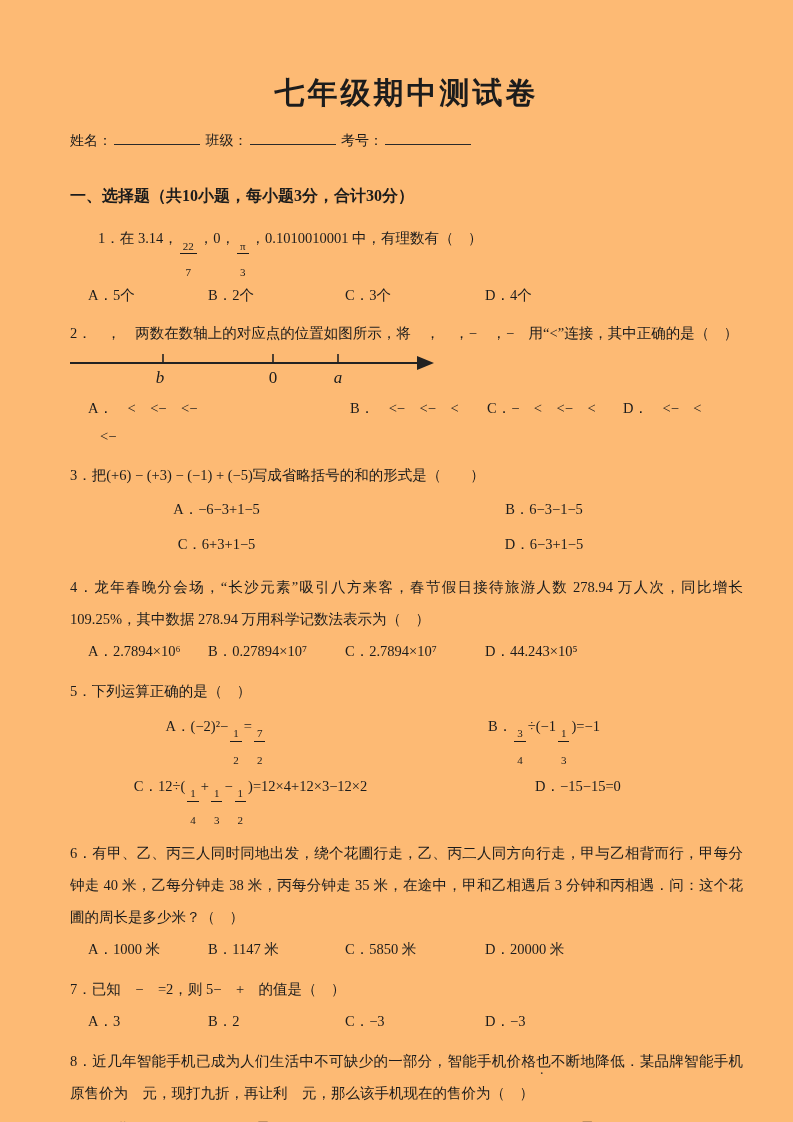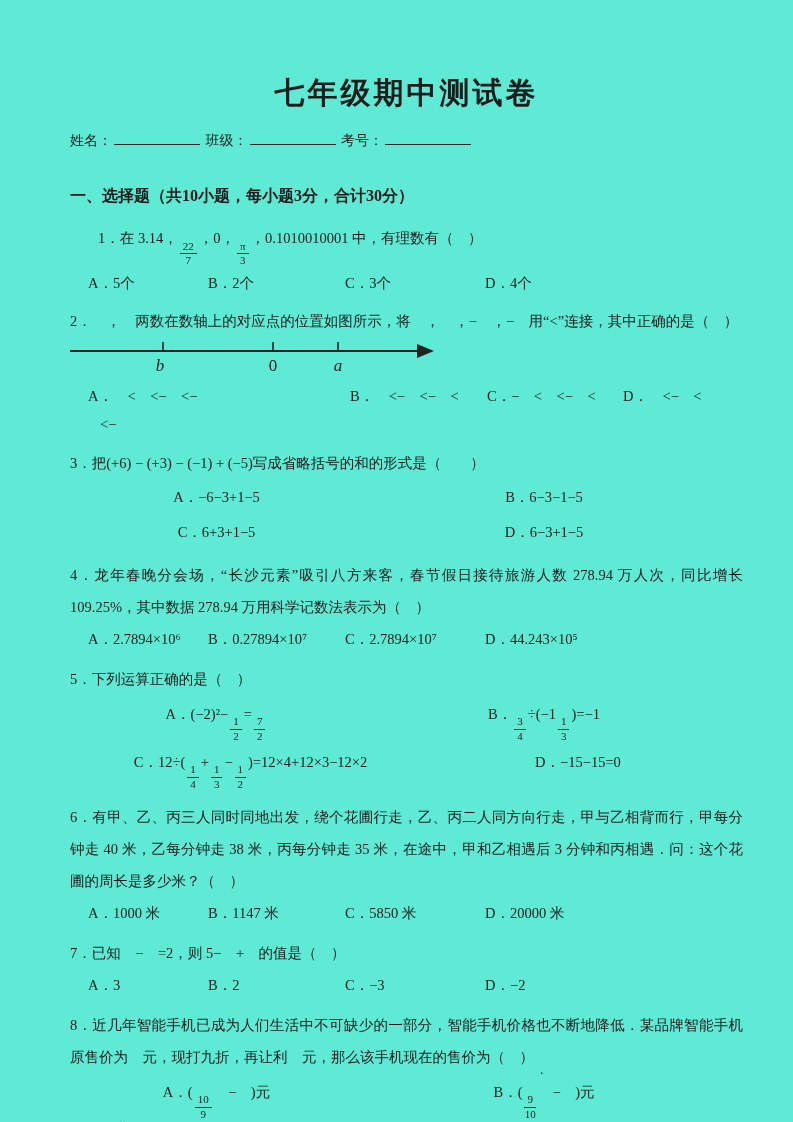--- a/index.html
+++ b/index.html
@@ -1,19 +1,19 @@
 <!DOCTYPE html>
 <html><head>
 <meta charset="utf-8">
 <style>
   html,body{margin:0;padding:0;background:#e8e8e8;}
   .page{
     position:relative;
     width:793px;height:1122px;
-    background:#5eead4;
+    background:#fdba74;
     color:#1c1c1c;
     font-family:"Liberation Serif","DejaVu Serif",serif;
     overflow:hidden;
     margin:0 auto;
   }
   .content{padding:0 50px 0 70px;}
   .title{
     text-align:center;
     font-size:30px;
     font-weight:700;
@@ -66,20 +66,21 @@
     line-height:26px;
   }
   .frac{
     display:inline-flex;
     flex-direction:column;
     align-items:center;
     vertical-align:-0.55em;
     line-height:1.08;
     font-size:11px;
     margin:0 2px;
+    gap:12px;
   }
   .fnum{padding:0 3px 1px 3px;border-bottom:1px solid #1c1c1c;}
   .fden{padding-top:1px;}
   .numline{display:block;margin:2px 0 0 -2px;}
   .axis-label{font-family:"Liberation Serif","DejaVu Serif",serif;font-size:17px;fill:#1c1c1c;}
   .axis-label.it{font-style:italic;}
   .footer{
     position:absolute;
     left:70px;
     top:1120px;
@@ -189,21 +190,21 @@
         <span class="ws">D．20000 米</span>
       </div>
     </section>
 
     <section class="q">
       <p class="stem ws">7．已知　−　=2，则 5−　+　的值是（　）</p>
       <div class="opts opts4">
         <span class="ws">A．3</span>
         <span class="ws">B．2</span>
         <span class="ws">C．−3</span>
-        <span class="ws">D．−2</span>
+        <span class="ws">D．−3</span>
       </div>
     </section>
 
     <section class="q q8">
       <p class="stem ws">8．近几年智能手机已成为人们生活中不可缺少的一部分，智能手机价格也不断地降低．某品牌智能手机原售价为　元，现打九折，再让利　元，那么该手机现在的售价为（　）</p>
       <div class="opts opts2 optrow">
         <span class="ws">A．(<span class="frac"><span class="fnum">10</span><span class="fden">9</span></span>　−　)元</span>
         <span class="ws">B．(<span class="frac"><span class="fnum">9</span><span class="fden">10</span></span>　−　)元</span>
       </div>
 

